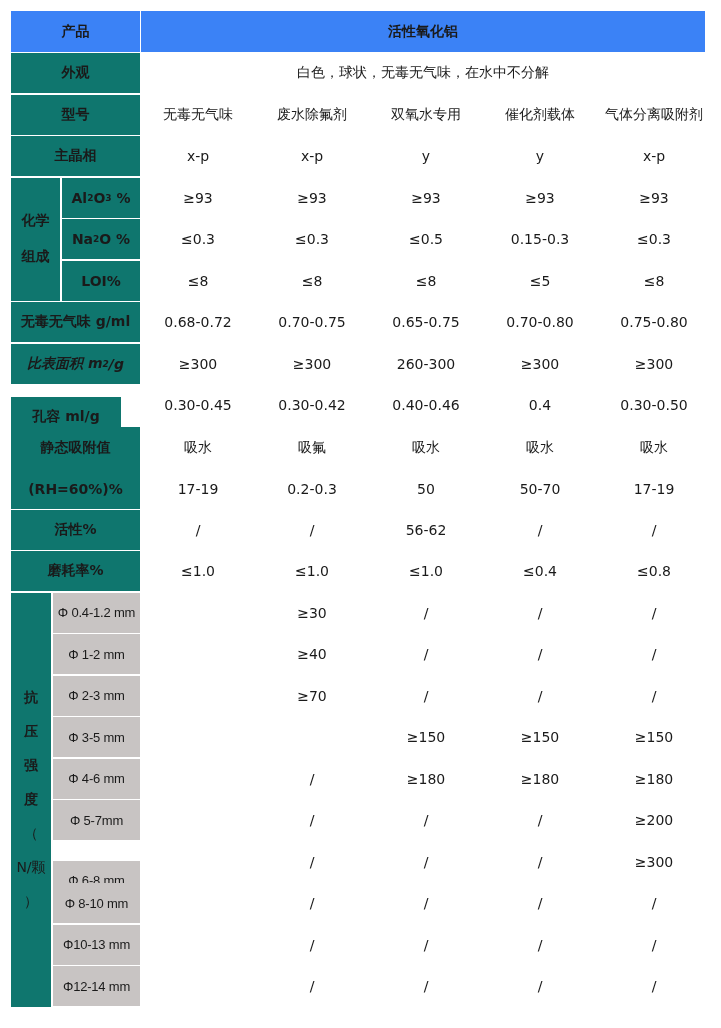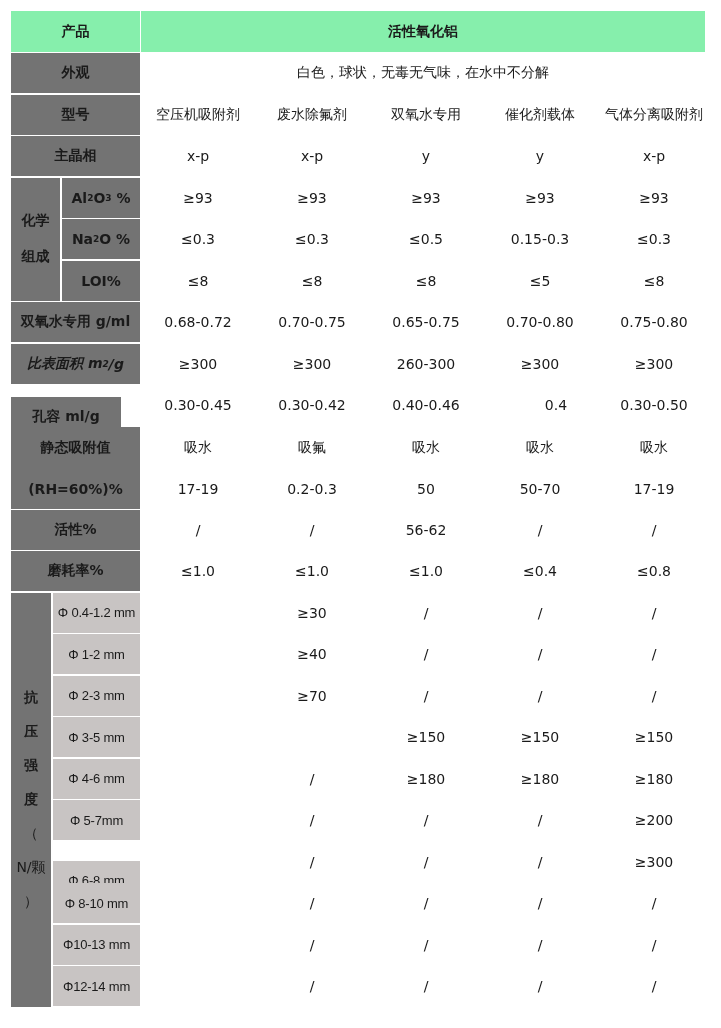--- a/index.html
+++ b/index.html
@@ -1,37 +1,37 @@
 <!DOCTYPE html>
 <html><head>
 <meta charset="utf-8">
 <style>
   html, body { margin:0; padding:0; background:#ffffff; }
   body { width:721px; height:1028px; position:relative; overflow:hidden;
          font-family:"DejaVu Sans","Liberation Sans",sans-serif; color:#1a1a1a; }
   .tbl { position:absolute; left:11px; top:11px; width:694px; }
   .c { position:absolute; display:flex; align-items:center; justify-content:center;
        font-size:14px; box-sizing:border-box; text-align:center; white-space:nowrap; }
-  .hdr { background:#86efac; font-weight:bold; font-size:14px; }
-  .lab { background:#737373; font-weight:bold; font-size:14px; }
+  .hdr { background:#3b82f6; font-weight:bold; font-size:14px; }
+  .lab { background:#0f766e; font-weight:bold; font-size:14px; }
   .sub { background:#c8c4c3; font-size:13px; font-family:"Liberation Sans",sans-serif; letter-spacing:-0.2px; }
   .val { background:#ffffff; font-size:14px; }
   .vcol { flex-direction:column; justify-content:space-around; font-size:14px;align-items:center; }
   sub, sup { font-size:9px; }
 </style>
 </head>
 <body>
 
 <div class="tbl" id="tbl">
     <div class="c hdr" style="left: 0px; top: 0px; width: 129px; height: 41px;">产品</div>
     <div class="c hdr" style="left: 130px; top: 0px; width: 564px; height: 41px;">活性氧化铝</div>
     <div class="c lab" style="left: 0px; top: 42px; width: 129px; height: 40px;">外观</div>
     <div class="c val" style="left: 130px; top: 42px; width: 564px; height: 40px;">白色，球状，无毒无气味，在水中不分解</div>
     <div class="c lab" style="left: 0px; top: 83.5px; width: 129px; height: 40px;">型号</div>
-    <div class="c val" style="left: 130px; top: 83.5px; width: 114px; height: 40px;">空压机吸附剂</div>
+    <div class="c val" style="left: 130px; top: 83.5px; width: 114px; height: 40px;">无毒无气味</div>
     <div class="c val" style="left: 244px; top: 83.5px; width: 114px; height: 40px;">废水除氟剂</div>
     <div class="c val" style="left: 358px; top: 83.5px; width: 114px; height: 40px;">双氧水专用</div>
     <div class="c val" style="left: 472px; top: 83.5px; width: 114px; height: 40px;">催化剂载体</div>
     <div class="c val" style="left: 586px; top: 83.5px; width: 114px; height: 40px;">气体分离吸附剂</div>
     <div class="c lab" style="left: 0px; top: 125px; width: 129px; height: 40px;">主晶相</div>
     <div class="c val" style="left: 130px; top: 125px; width: 114px; height: 40px;">x-p</div>
     <div class="c val" style="left: 244px; top: 125px; width: 114px; height: 40px;">x-p</div>
     <div class="c val" style="left: 358px; top: 125px; width: 114px; height: 40px;">y</div>
     <div class="c val" style="left: 472px; top: 125px; width: 114px; height: 40px;">y</div>
     <div class="c val" style="left: 586px; top: 125px; width: 114px; height: 40px;">x-p</div>
@@ -60,41 +60,41 @@
     <div class="c val" style="left: 244px; top: 208px; width: 114px; height: 40px;">≤0.3</div>
     <div class="c val" style="left: 358px; top: 208px; width: 114px; height: 40px;">≤0.5</div>
     <div class="c val" style="left: 472px; top: 208px; width: 114px; height: 40px;">0.15-0.3</div>
     <div class="c val" style="left: 586px; top: 208px; width: 114px; height: 40px;">≤0.3</div>
     <div class="c lab" style="left: 51px; top: 249.5px; width: 78px; height: 40px;">LOI%</div>
     <div class="c val" style="left: 130px; top: 249.5px; width: 114px; height: 40px;">≤8</div>
     <div class="c val" style="left: 244px; top: 249.5px; width: 114px; height: 40px;">≤8</div>
     <div class="c val" style="left: 358px; top: 249.5px; width: 114px; height: 40px;">≤8</div>
     <div class="c val" style="left: 472px; top: 249.5px; width: 114px; height: 40px;">≤5</div>
     <div class="c val" style="left: 586px; top: 249.5px; width: 114px; height: 40px;">≤8</div>
-    <div class="c lab" style="left: 0px; top: 291px; width: 129px; height: 40px;">双氧水专用 g/ml</div>
+    <div class="c lab" style="left: 0px; top: 291px; width: 129px; height: 40px;">无毒无气味 g/ml</div>
     <div class="c val" style="left: 130px; top: 291px; width: 114px; height: 40px;">0.68-0.72</div>
     <div class="c val" style="left: 244px; top: 291px; width: 114px; height: 40px; text-align: center;">0.70-0.75</div>
     <div class="c val" style="left: 358px; top: 291px; width: 114px; height: 40px;">0.65-0.75</div>
     <div class="c val" style="left: 472px; top: 291px; width: 114px; height: 40px;">0.70-0.80</div>
     <div class="c val" style="left: 586px; top: 291px; width: 114px; height: 40px;">0.75-0.80</div>
     <div class="c lab" style="left: 0px; top: 332.5px; width: 129px; height: 40px; font-style: italic;">
       <span>比表面积 m</span>
       <sup>2</sup>
       <span>/g</span>
     </div>
     <div class="c val" style="left: 130px; top: 332.5px; width: 114px; height: 40px;">≥300</div>
     <div class="c val" style="left: 244px; top: 332.5px; width: 114px; height: 40px;">≥300</div>
     <div class="c val" style="left: 358px; top: 332.5px; width: 114px; height: 40px;">260-300</div>
     <div class="c val" style="left: 472px; top: 332.5px; width: 114px; height: 40px;">≥300</div>
     <div class="c val" style="left: 586px; top: 332.5px; width: 114px; height: 40px;">≥300</div>
     <div class="c lab" style="left: 0px; top: 386px; width: 110px; height: 40px; text-align: right;">孔容 ml/g</div>
     <div class="c val" style="left: 130px; top: 374px; width: 114px; height: 40px;">0.30-0.45</div>
     <div class="c val" style="left: 244px; top: 374px; width: 114px; height: 40px;">0.30-0.42</div>
     <div class="c val" style="left: 358px; top: 374px; width: 114px; height: 40px;">0.40-0.46</div>
-    <div class="c val" style="left: 488px; top: 374px; width: 114px; height: 40px;">0.4</div>
+    <div class="c val" style="left: 472px; top: 374px; width: 114px; height: 40px;">0.4</div>
     <div class="c val" style="left: 586px; top: 374px; width: 114px; height: 40px;">0.30-0.50</div>
     <div class="c lab vcol" style="left: 0px; top: 415.5px; width: 129px; height: 82px;">
       <span>静态吸附值</span>
       <span>(RH=60%)%</span>
     </div>
     <div class="c val vcol" style="left: 130px; top: 415.5px; width: 114px; height: 82px;">
       <span>吸水</span>
       <span>17-19</span>
     </div>
     <div class="c val vcol" style="left: 244px; top: 415.5px; width: 114px; height: 82px;">

